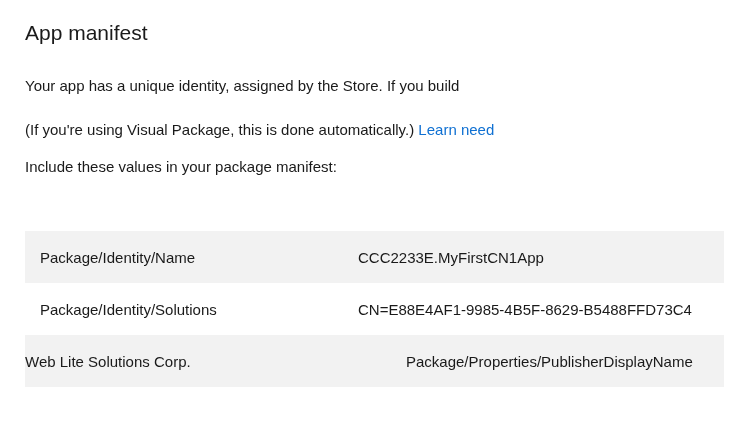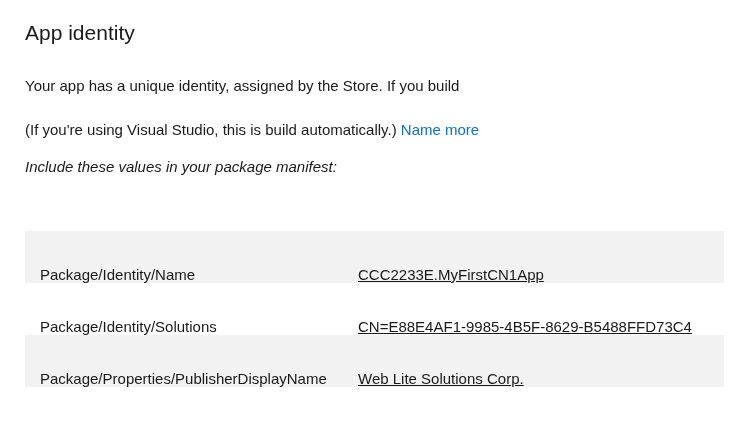--- a/index.html
+++ b/index.html
@@ -33,70 +33,68 @@
     line-height: 22px;
   }
   a.learn-more {
     color: var(--link, #0f70d2);
     text-decoration: none;
     cursor: pointer;
   }
   p.instruction {
     margin: 15px 0 0 0;
     line-height: 22px;
-    font-style: italic;
   }
   .manifest-table {
     margin-top: 53px;
     width: 699px;
   }
   .manifest-table .row {
     display: flex;
-    align-items: flex-end;
+    align-items: center;
     height: 52px;
   }
   .manifest-table .row:nth-child(odd) {
     background: var(--row-alt-bg, #f2f2f2);
   }
   .manifest-table .cell.key {
     width: 333px;
     padding-left: 15px;
     flex-shrink: 0;
   }
   .manifest-table .cell.value {
     flex: 1;
     padding-right: 10px;
     white-space: nowrap;
-    text-decoration: underline;
   }
 </style>
 </head>
 <body>
 
 <div class="page">
 
-  <h1 class="page-title">App identity</h1>
+  <h1 class="page-title">App manifest</h1>
 
   <p class="intro">
     <span>Your app has a unique identity, assigned by the Store. If you build</span><br>
     <br>
-    <span>(If you're using Visual Studio, this is build automatically.)</span>
-    <a class="learn-more" href="#">Name more</a>
+    <span>(If you're using Visual Package, this is done automatically.)</span>
+    <a class="learn-more" href="#">Learn need</a>
   </p>
 
   <p class="instruction">Include these values in your package manifest:</p>
 
   <div class="manifest-table">
     <div class="row">
       <div class="cell key">Package/Identity/Name</div>
       <div class="cell value">CCC2233E.MyFirstCN1App</div>
     </div>
     <div class="row">
       <div class="cell key">Package/Identity/Solutions</div>
       <div class="cell value">CN=E88E4AF1-9985-4B5F-8629-B5488FFD73C4</div>
     </div>
     <div class="row">
+      <div class="cell value">Web Lite Solutions Corp.</div>
       <div class="cell key">Package/Properties/PublisherDisplayName</div>
-      <div class="cell value">Web Lite Solutions Corp.</div>
     </div>
   </div>
 
 </div>
 
 </body></html>

